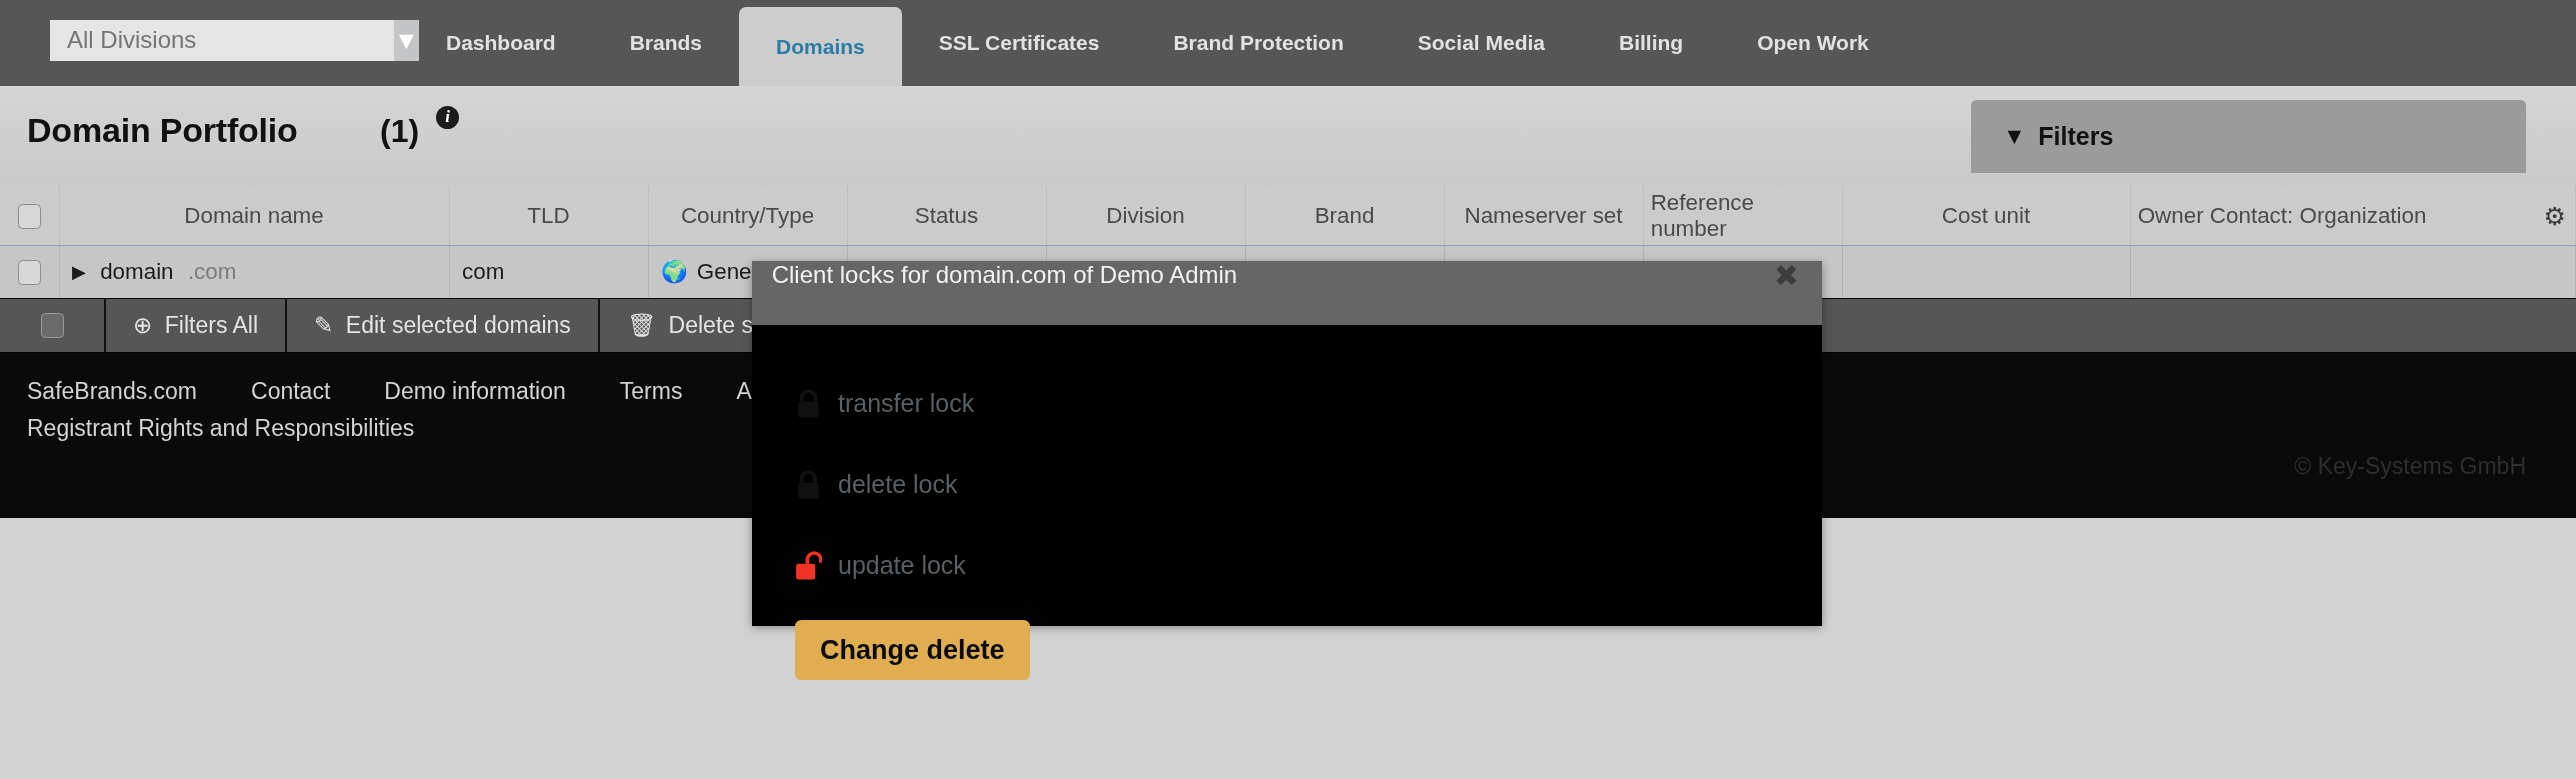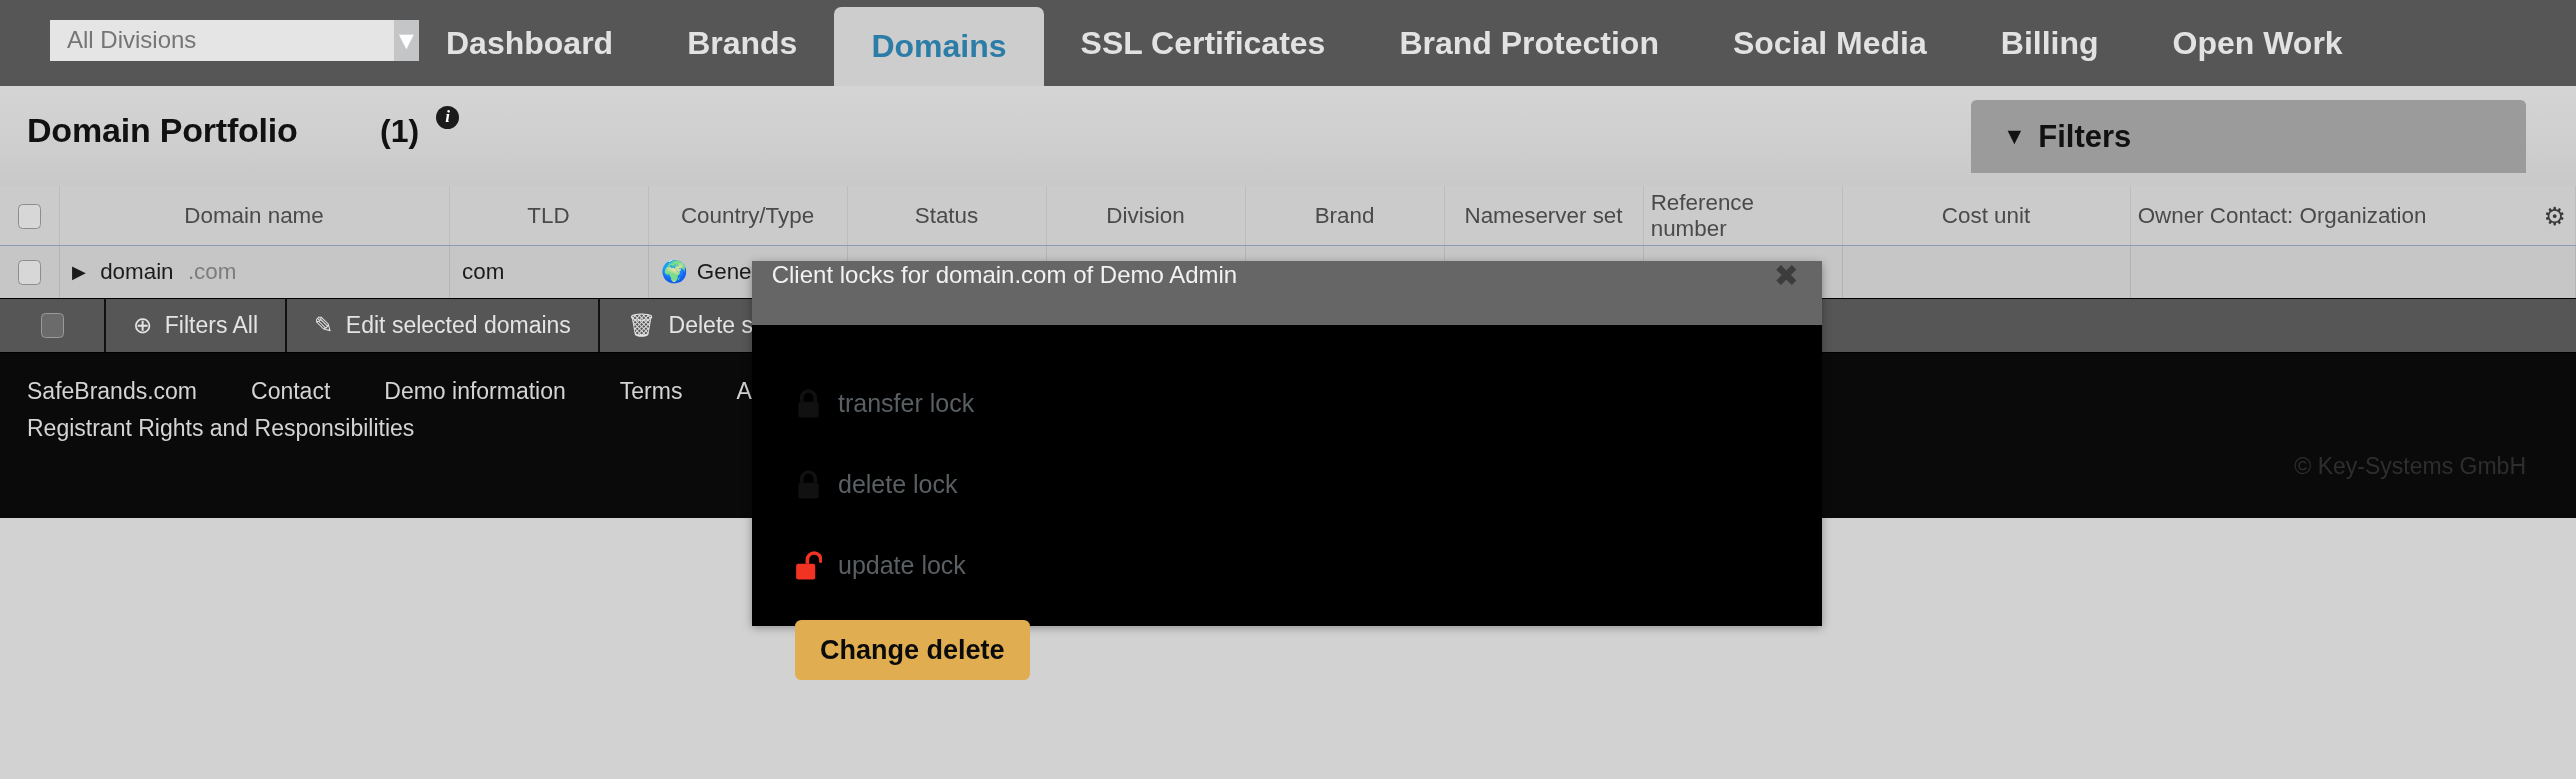--- a/index.html
+++ b/index.html
@@ -53,21 +53,21 @@
     align-items: flex-start;
     margin-left: 39px;
     height: 86px;
   }
   .navtab {
     padding: 0 37px;
     height: 86px;
     display: flex;
     align-items: center;
     color: #e2e2e2;
-    font-size: 32px;
+    font-size: 21px;
     font-weight: bold;
     cursor: pointer;
     white-space: nowrap;
   }
   .navtab.active {
     background: #cdcdcd;
     color: #2b7ca6;
     border-radius: 7.2px 7.2px 0 0;
     margin-top: 7.2px;
     height: 79px;
@@ -113,21 +113,21 @@
     right: 50px; top: 14.3px;
     width: 555px; height: 73px;
     background: #9b9b9b;
     border-radius: 5.4px 5.4px 0 0;
     display: flex;
     align-items: center;
     padding-left: 32px;
     cursor: pointer;
   }
   .filters-caret { font-size: 23px; color: #111; line-height: 1; margin-right: 12.5px; }
-  .filters-label { font-size: 31px; font-weight: bold; color: #111; }
+  .filters-label { font-size: 25px; font-weight: bold; color: #111; }
 
   
   .table-wrap { position: relative; }
   table.grid { width: 2576px; border-collapse: collapse; table-layout: fixed; }
   table.grid th {
     background: #cbcbcb;
     border-right: 1.8px solid #bdbdbd;
     border-bottom: 1.8px solid #8b9bb5;
     height: 59px;
     font-size: 22.4px;

